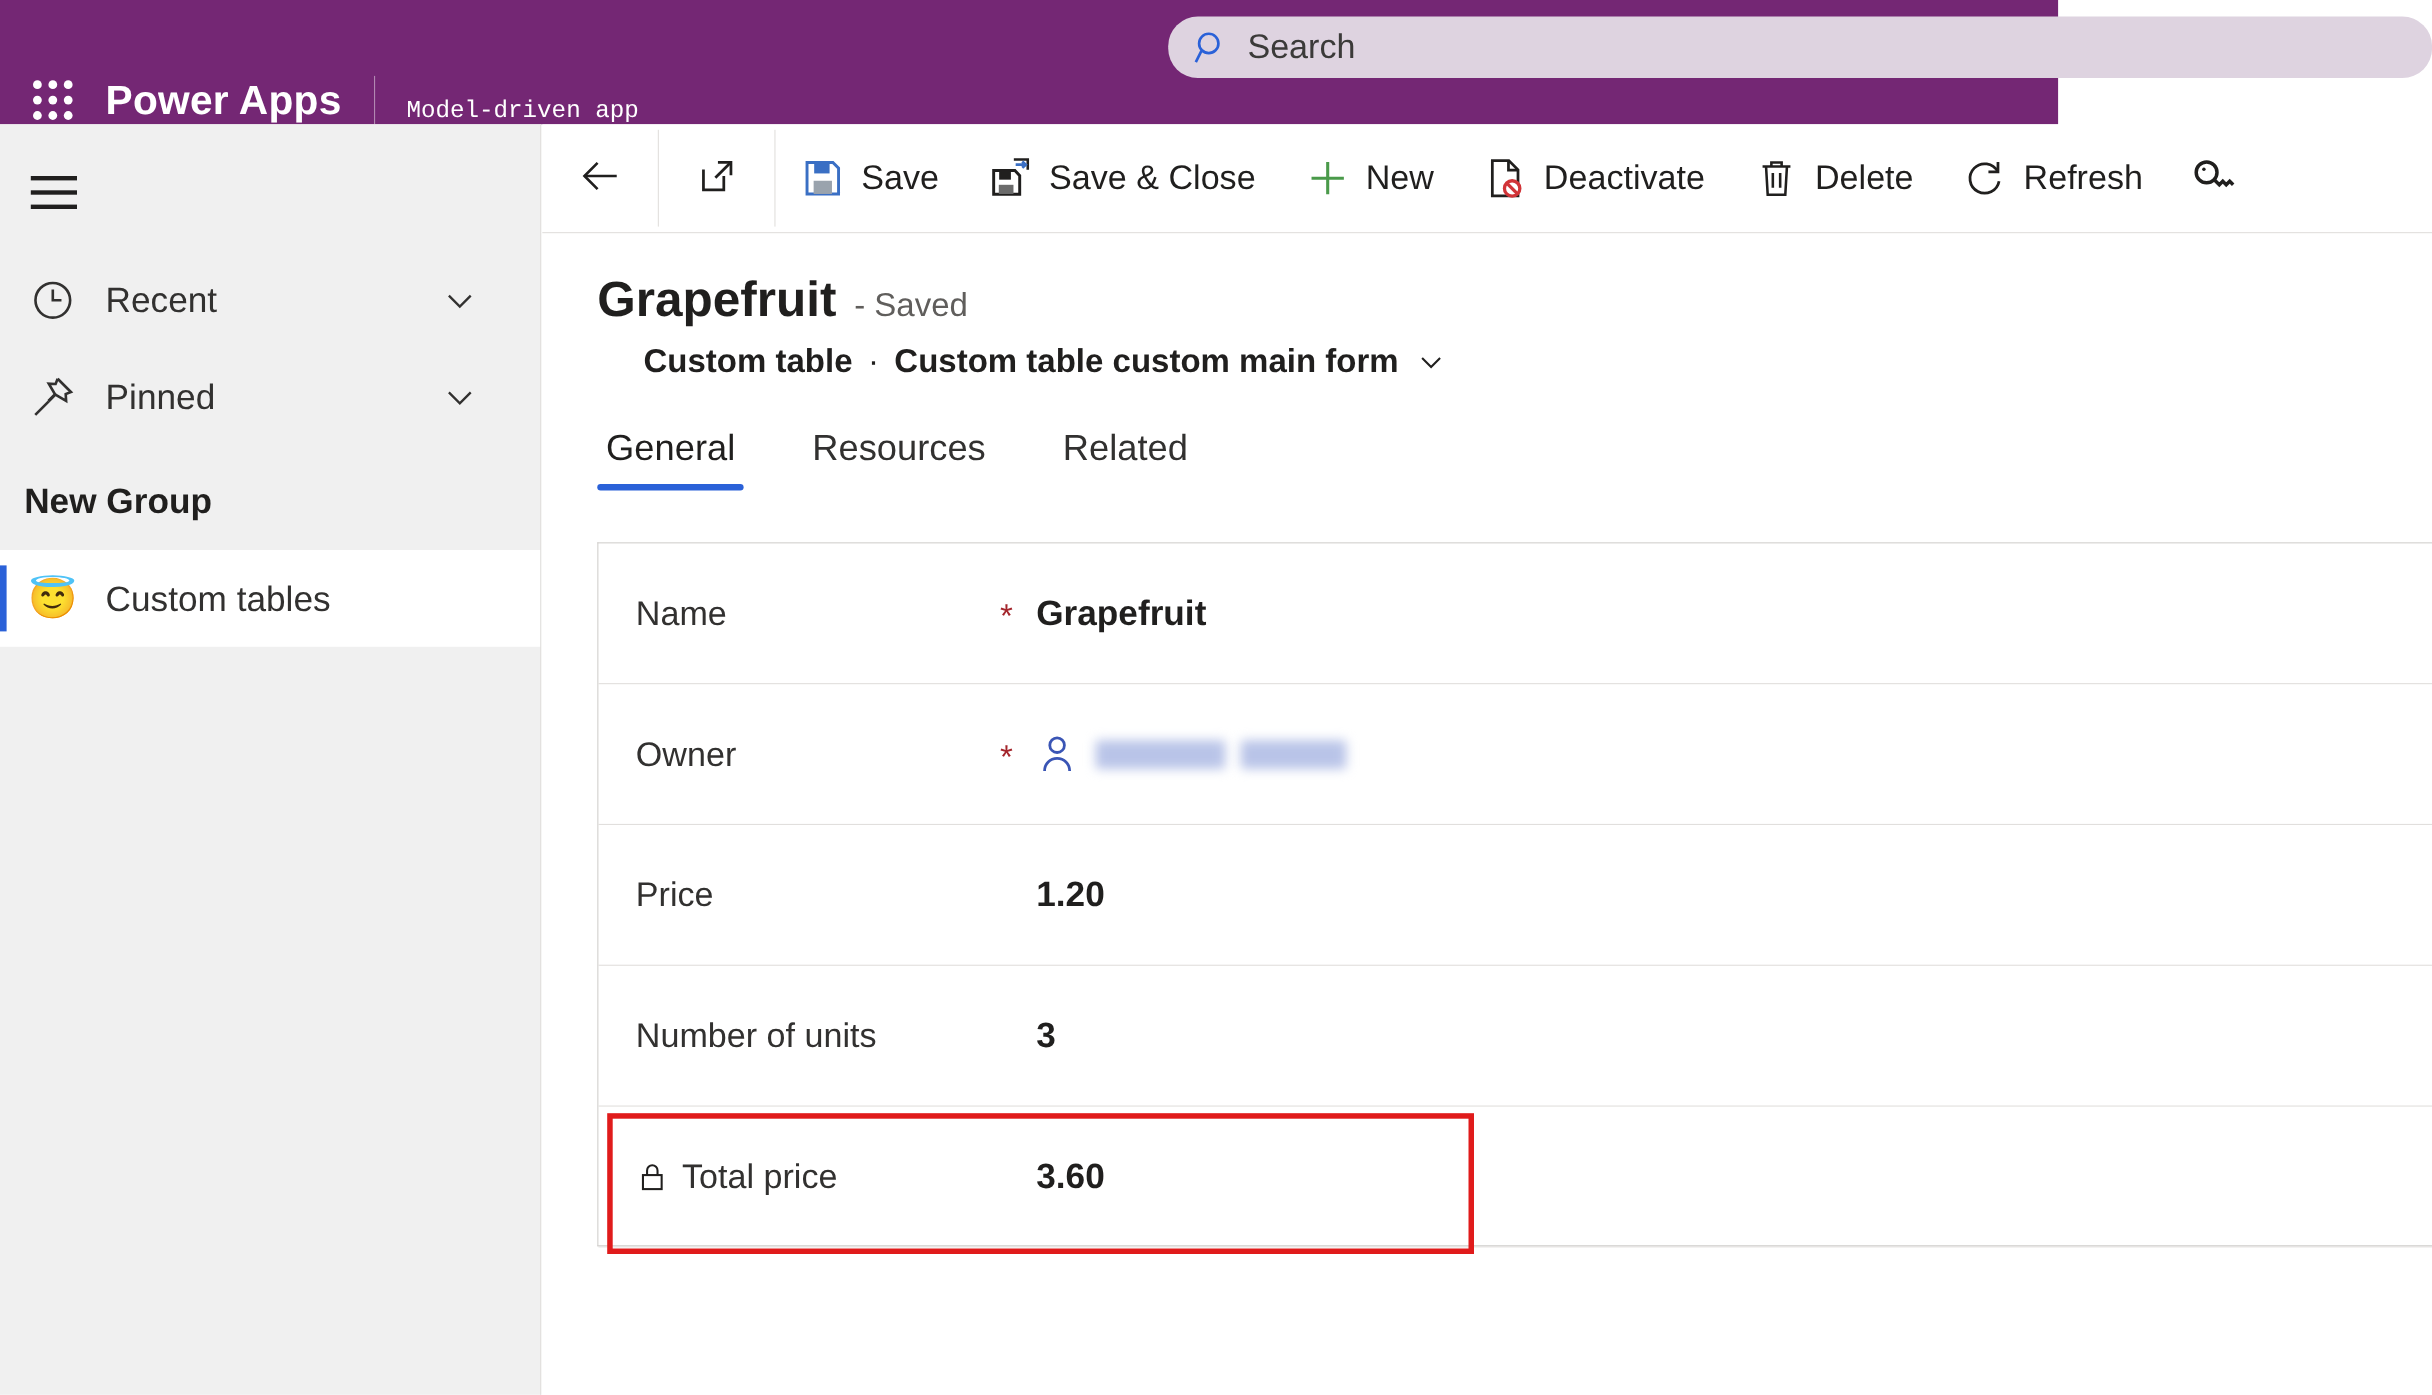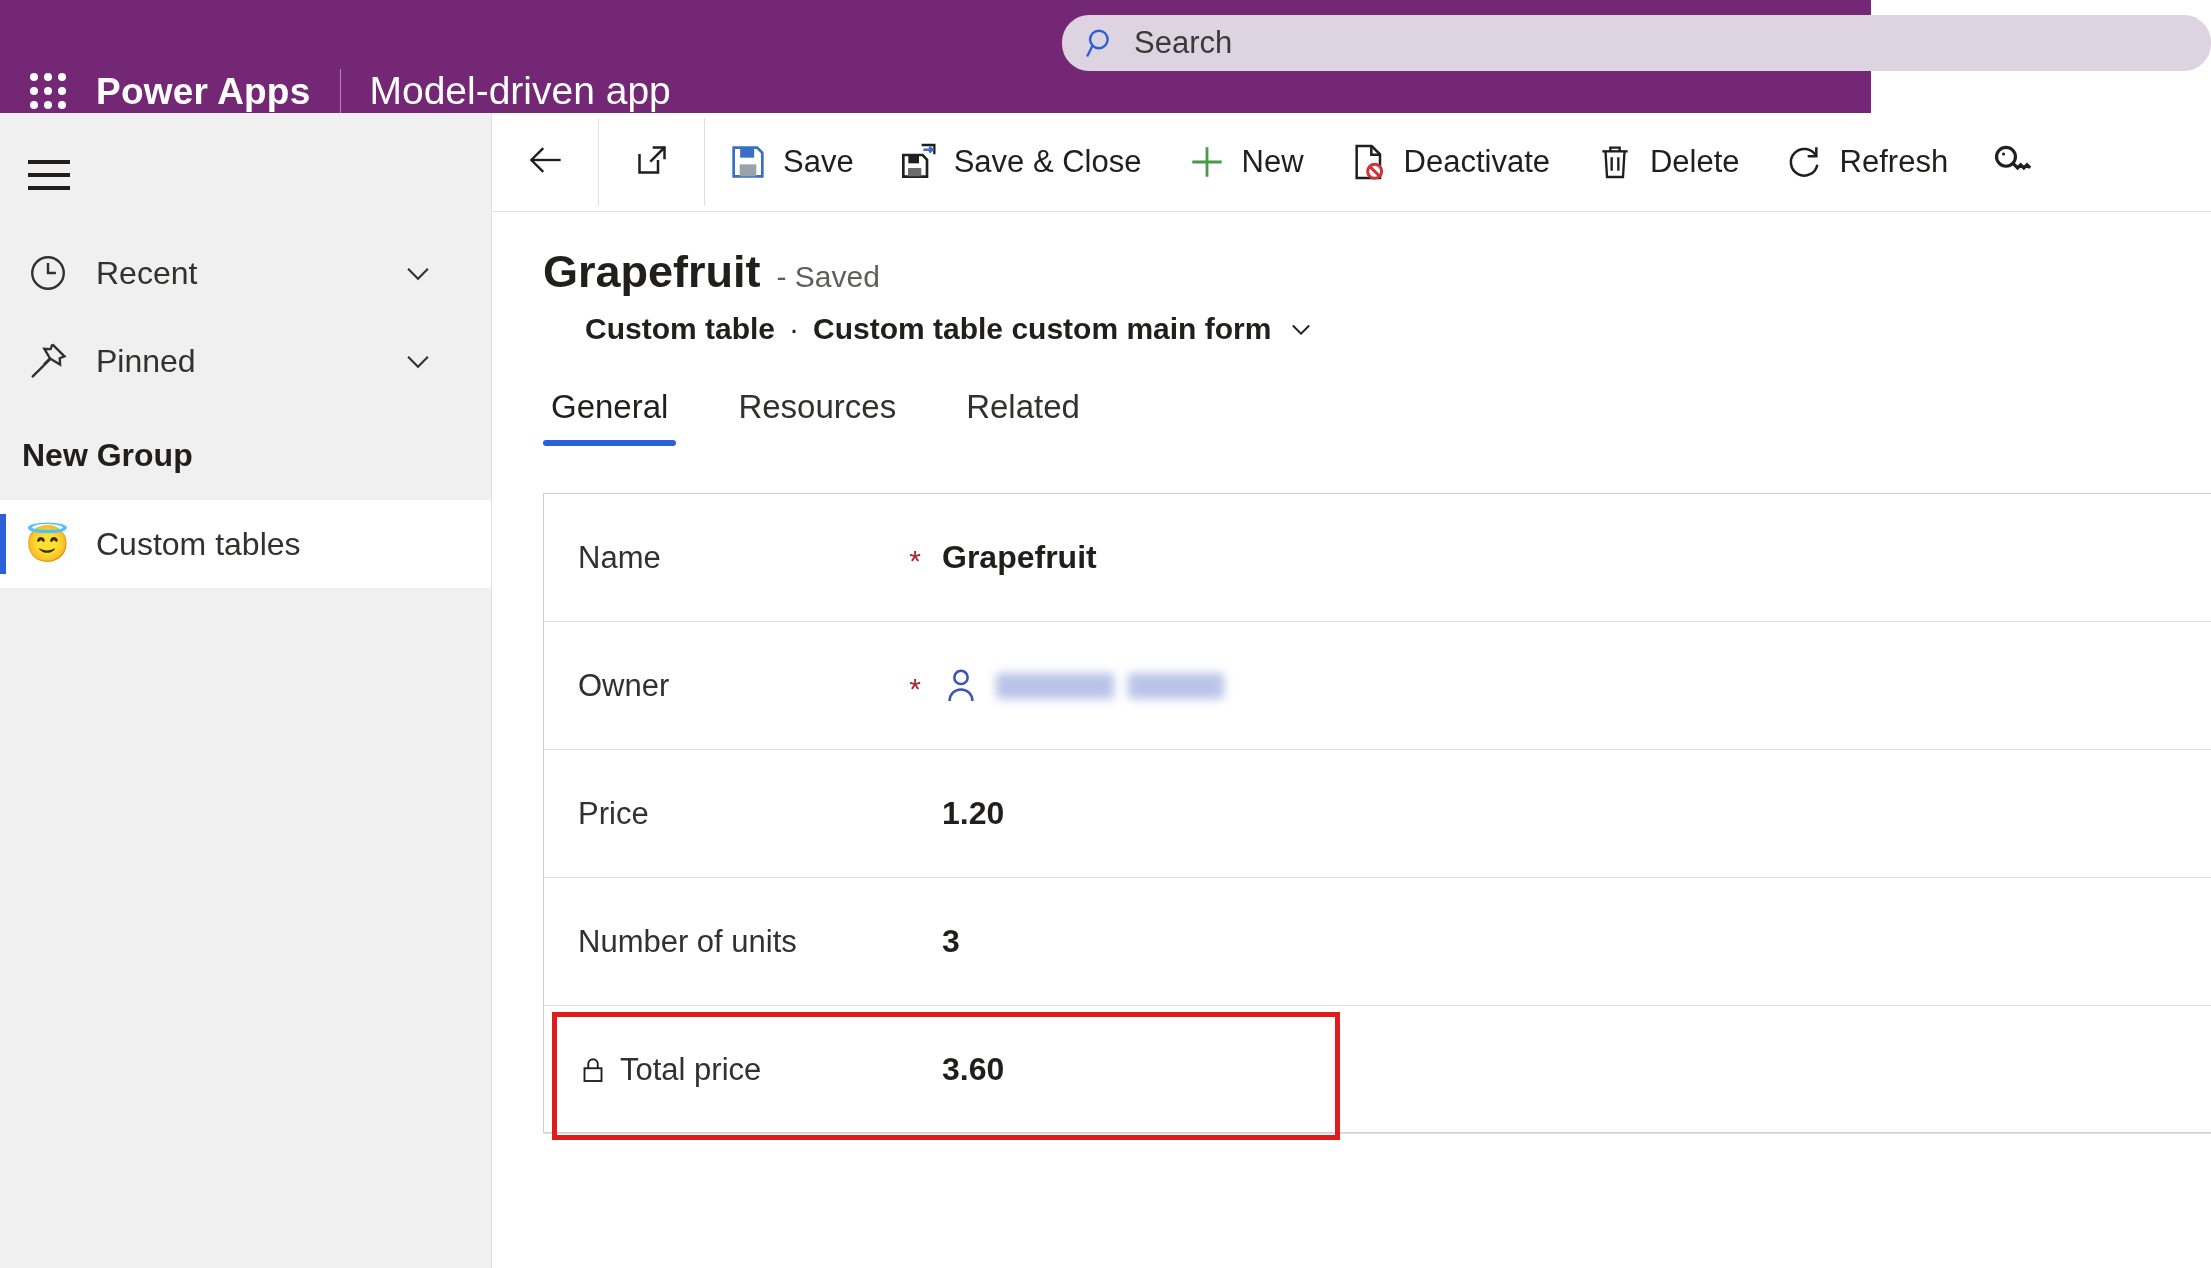--- a/index.html
+++ b/index.html
@@ -53,23 +53,24 @@
     white-space: nowrap;
   }
   .brand-sep {
     width: 1px;
     height: 44px;
     background: rgba(255,255,255,0.45);
     margin: 0 28px 0 30px;
   }
   .appname {
     color: #ffffff;
-    font-size: 39px;
+    font-size: 22px;
     font-weight: 400;
     white-space: nowrap;
+    font-family: Liberation Mono, monospace;
   }
   .searchbox {
     position: absolute;
     left: 1062px;
     top: 15px;
     width: 1149px;
     height: 56px;
     background: #ded3e0;
     display: flex;
     align-items: center;

